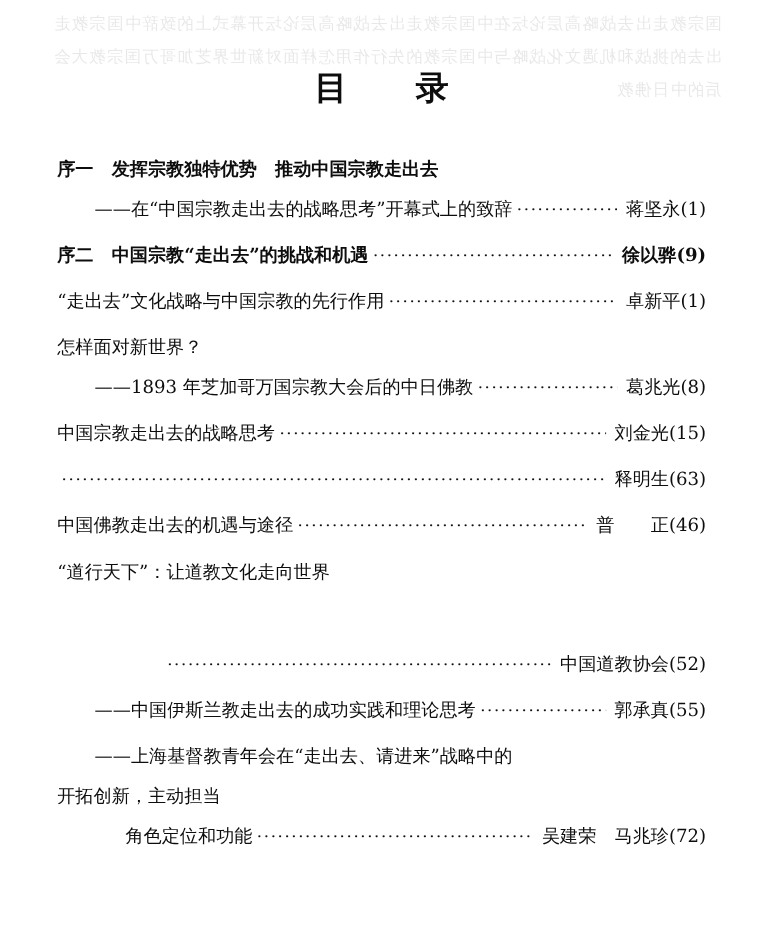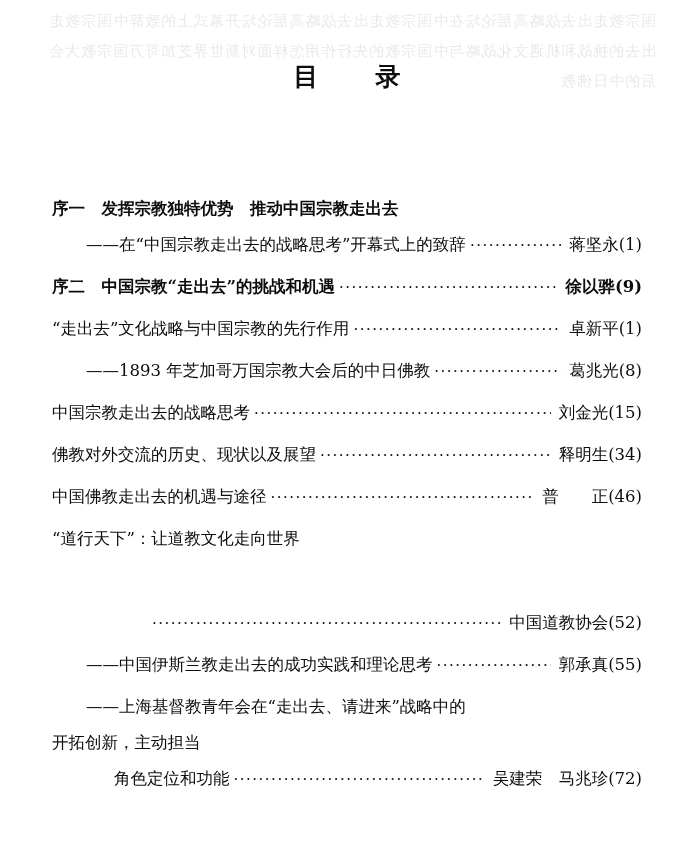--- a/index.html
+++ b/index.html
@@ -38,25 +38,25 @@
 
   .page {
     position: relative;
     padding: 0 52px;
     box-sizing: border-box;
     width: 694px;
   }
 
   .doc-title {
     text-align: center;
-    font-size: 25px;
+    font-size: 30px;
     font-weight: bold;
     letter-spacing: 16px;
     margin-top: 60px;
-    margin-bottom: 98px;
+    margin-bottom: 35px;
     text-indent: 16px;
     font-family: Liberation Serif, serif;
   }
 
   .entry {
     margin-bottom: 6px;
   }
 
   .line {
     display: flex;
@@ -147,41 +147,44 @@
       </div>
       <div class="entry">
         <div class="line">
           <span class="txt">“走出去”文化战略与中国宗教的先行作用</span>
           <span class="dots"></span>
           <span class="author">卓新平</span>
           <span class="page-num">(1)</span>
         </div>
       </div>
       <div class="entry">
+        <div class="line no-dots">
+          <span class="txt">怎样面对新世界？</span>
+          <span class="dots"></span>
+        </div>
         <div class="line indent-1">
           <span class="txt">——1893 年芝加哥万国宗教大会后的中日佛教</span>
           <span class="dots"></span>
           <span class="author">葛兆光</span>
           <span class="page-num">(8)</span>
         </div>
       </div>
       <div class="entry">
         <div class="line">
           <span class="txt">中国宗教走出去的战略思考</span>
           <span class="dots"></span>
           <span class="author">刘金光</span>
           <span class="page-num">(15)</span>
         </div>
       </div>
       <div class="entry">
         <div class="line">
-          <span class="txt">佛教对外交流的历史、现状以及展望</span>
           <span class="dots"></span>
           <span class="author">释明生</span>
-          <span class="page-num">(34)</span>
+          <span class="page-num">(63)</span>
         </div>
       </div>
       <div class="entry">
         <div class="line">
           <span class="txt">中国佛教走出去的机遇与途径</span>
           <span class="dots"></span>
           <span class="author">普　　正</span>
           <span class="page-num">(46)</span>
         </div>
       </div>

